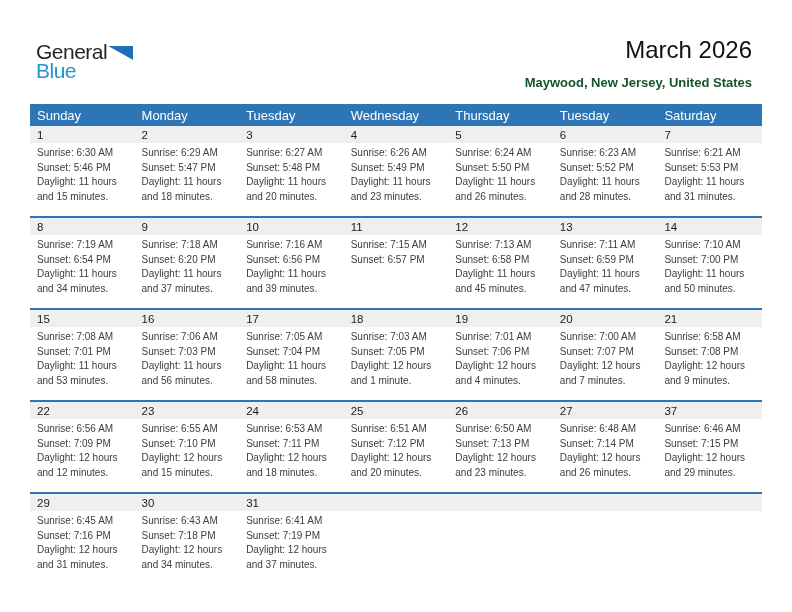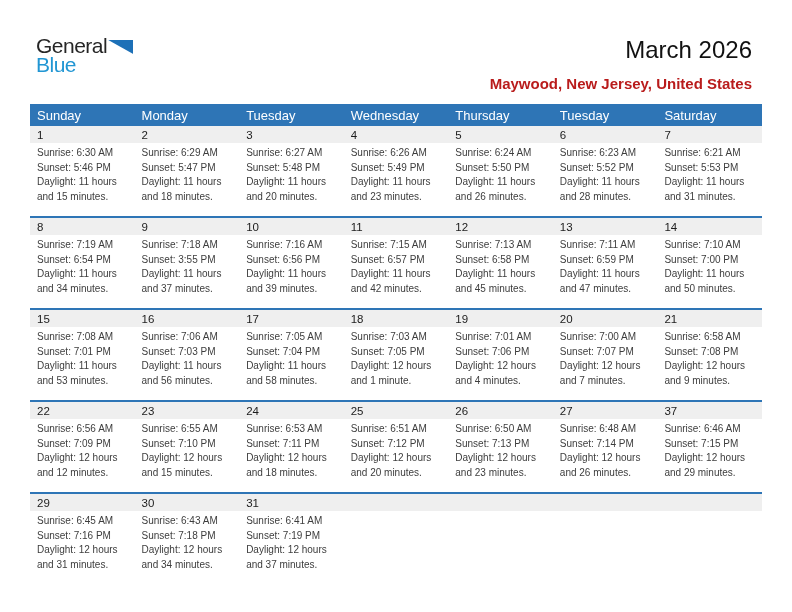--- a/index.html
+++ b/index.html
@@ -3,30 +3,30 @@
 <meta charset="utf-8">
 <style>
   html,body { margin:0; padding:0; background:#ffffff; }
   .page {
     position:relative; width:792px; height:612px; background:#ffffff;
     font-family:"Liberation Sans", sans-serif; overflow:hidden;
     --header-bg:#2E75B6; --divider:#2E75B6; --strip-bg:#EFEFEF;
     --tri:#1D70B7; --logo-blue:#2196D3;
   }
   
-  .logo { position:absolute; left:36px; top:36px; }
+  .logo { position:absolute; left:36px; top:42px; }
   .logo-top { display:flex; align-items:flex-start; }
   .logo-general { font-size:21px; color:#262626; letter-spacing:-0.5px; line-height:20px; }
   .logo-triangle { width:25px; height:14px; margin-top:4px; margin-left:1px;
     background:var(--tri); clip-path:polygon(0 0, 100% 0, 100% 100%); }
   .logo-blue { font-size:21px; color:var(--logo-blue); letter-spacing:-0.5px;
     line-height:17px; }
   
   .title { position:absolute; top:36px; right:40px; font-size:24px; color:#111; }
-  .subtitle { position:absolute; top:75px; right:40px; font-size:15px; font-weight:bold; color:#b91c1c; }
+  .subtitle { position:absolute; top:75px; right:40px; font-size:13px; font-weight:bold; color:#14532d; }
   
   .calendar { position:absolute; left:30px; top:104px; width:732px; }
   .weekday-row { display:grid; grid-template-columns:repeat(7,1fr);
     background:var(--header-bg); height:22px; align-items:center; }
   .weekday { color:#ffffff; font-size:13px; padding-left:7px;
     white-space:nowrap; overflow:hidden; }
   .week { border-top:2px solid var(--divider); }
   .week.first { border-top:none; }
   .strip { display:grid; grid-template-columns:repeat(7,1fr);
     background:var(--strip-bg); height:17px; align-items:center; }
@@ -120,32 +120,31 @@
             <div class="daynum">14</div>
           </div>
           <div class="details">
             <div class="cell">
               <div>Sunrise: 7:19 AM</div>
               <div>Sunset: 6:54 PM</div>
               <div>Daylight: 11 hours and 34 minutes.</div>
             </div>
             <div class="cell">
               <div>Sunrise: 7:18 AM</div>
-              <div>Sunset: 3:55 PM</div>
+              <div>Sunset: 6:20 PM</div>
               <div>Daylight: 11 hours and 37 minutes.</div>
             </div>
             <div class="cell">
               <div>Sunrise: 7:16 AM</div>
               <div>Sunset: 6:56 PM</div>
               <div>Daylight: 11 hours and 39 minutes.</div>
             </div>
             <div class="cell">
               <div>Sunrise: 7:15 AM</div>
               <div>Sunset: 6:57 PM</div>
-              <div>Daylight: 11 hours and 42 minutes.</div>
             </div>
             <div class="cell">
               <div>Sunrise: 7:13 AM</div>
               <div>Sunset: 6:58 PM</div>
               <div>Daylight: 11 hours and 45 minutes.</div>
             </div>
             <div class="cell">
               <div>Sunrise: 7:11 AM</div>
               <div>Sunset: 6:59 PM</div>
               <div>Daylight: 11 hours and 47 minutes.</div>

